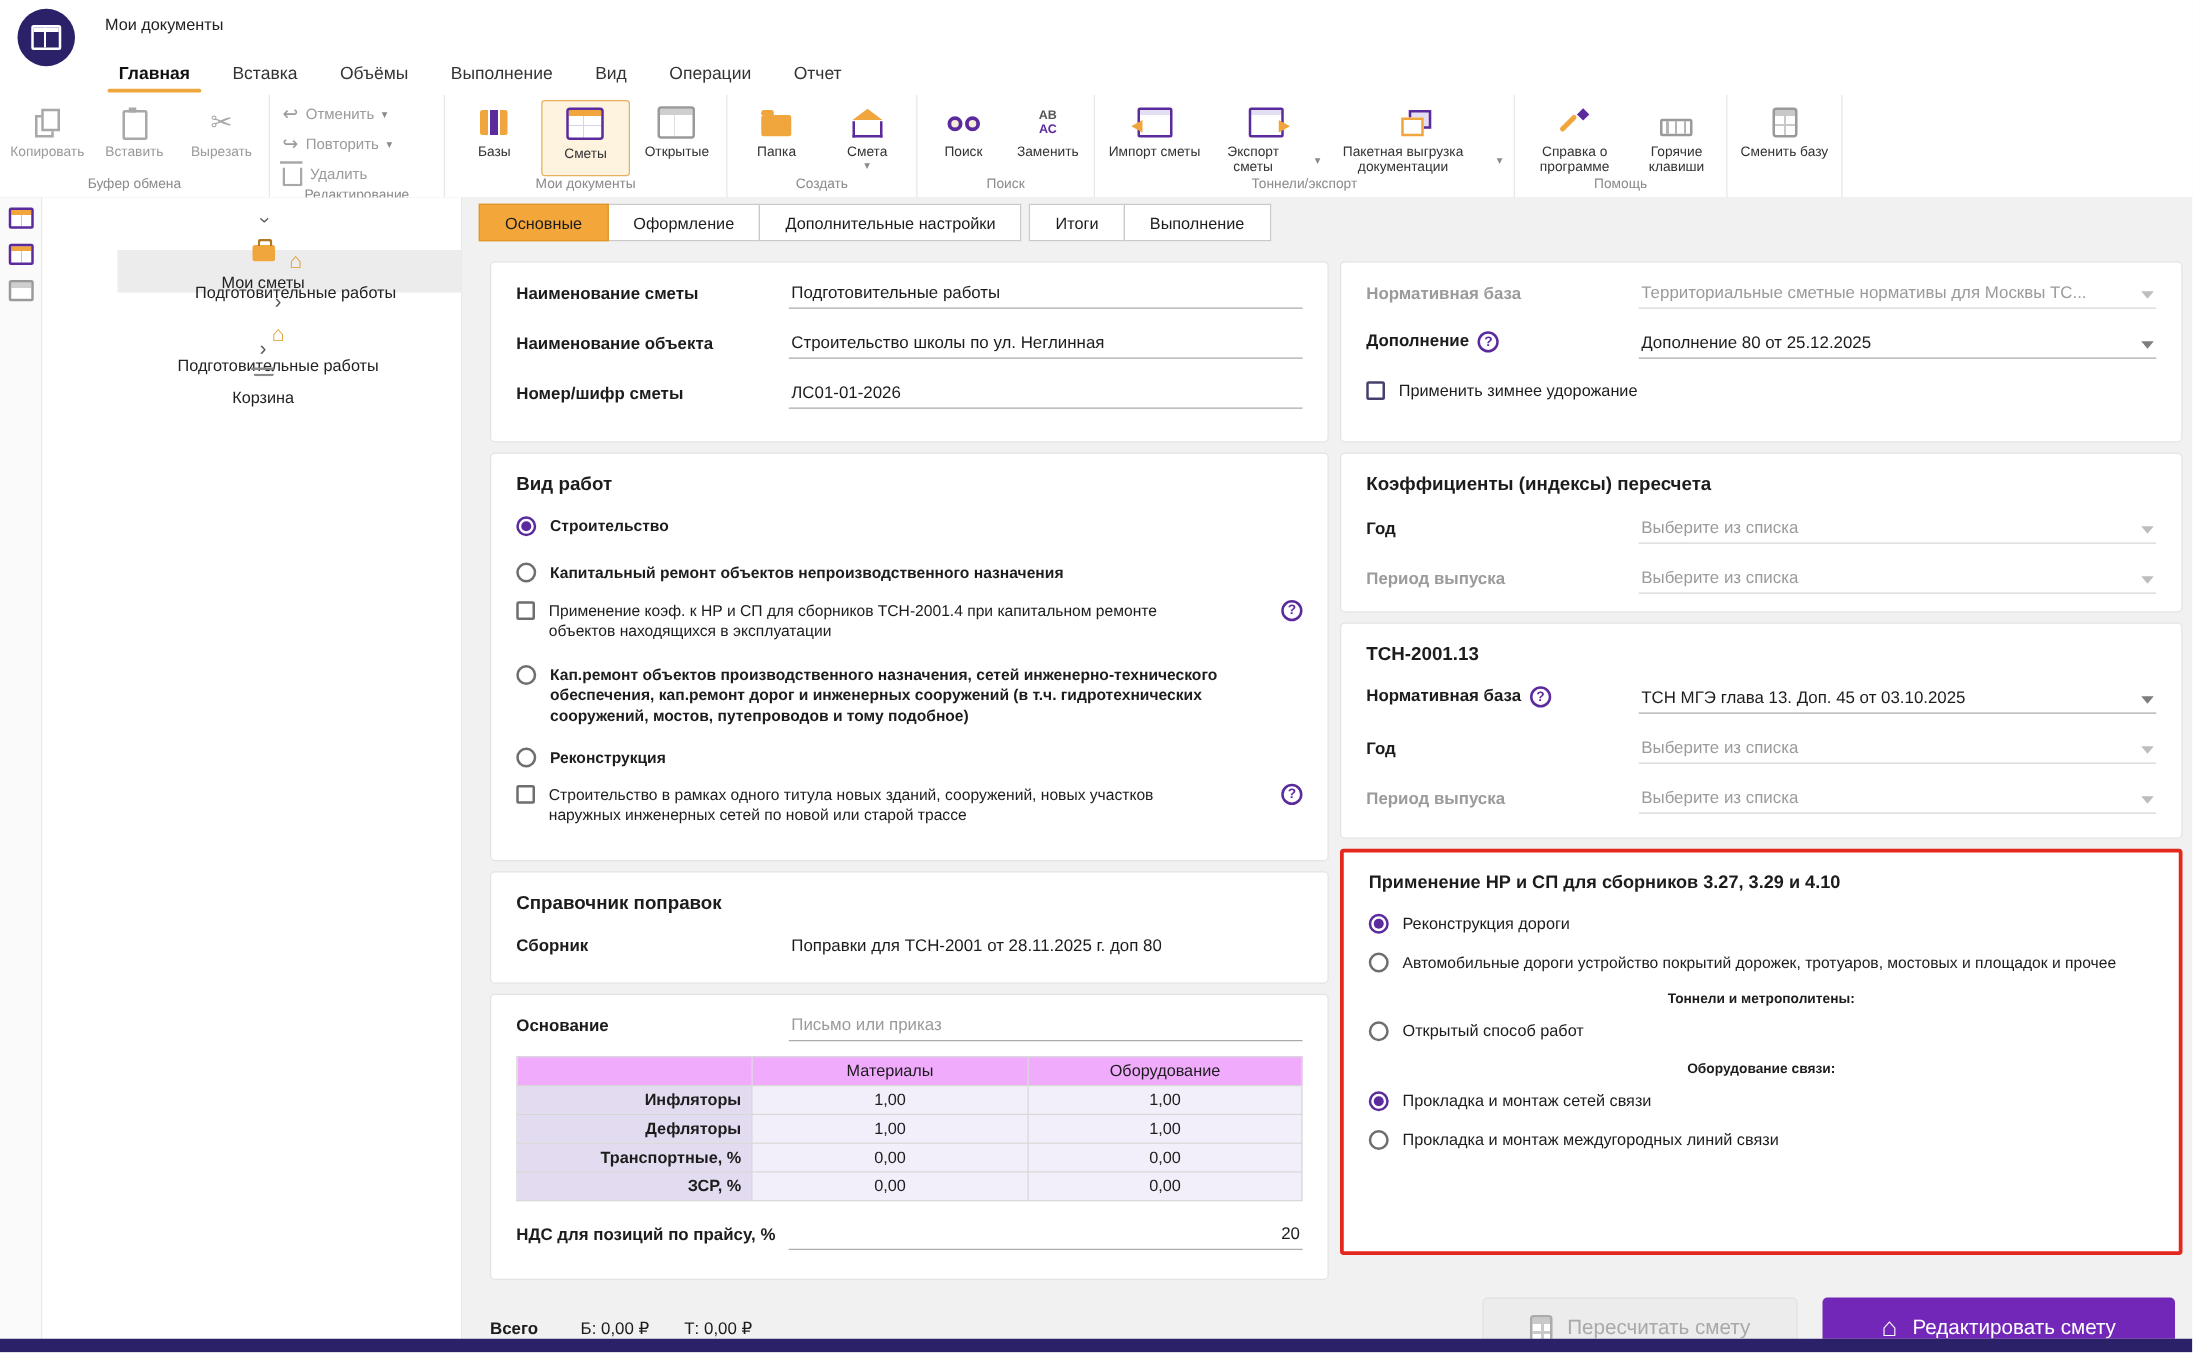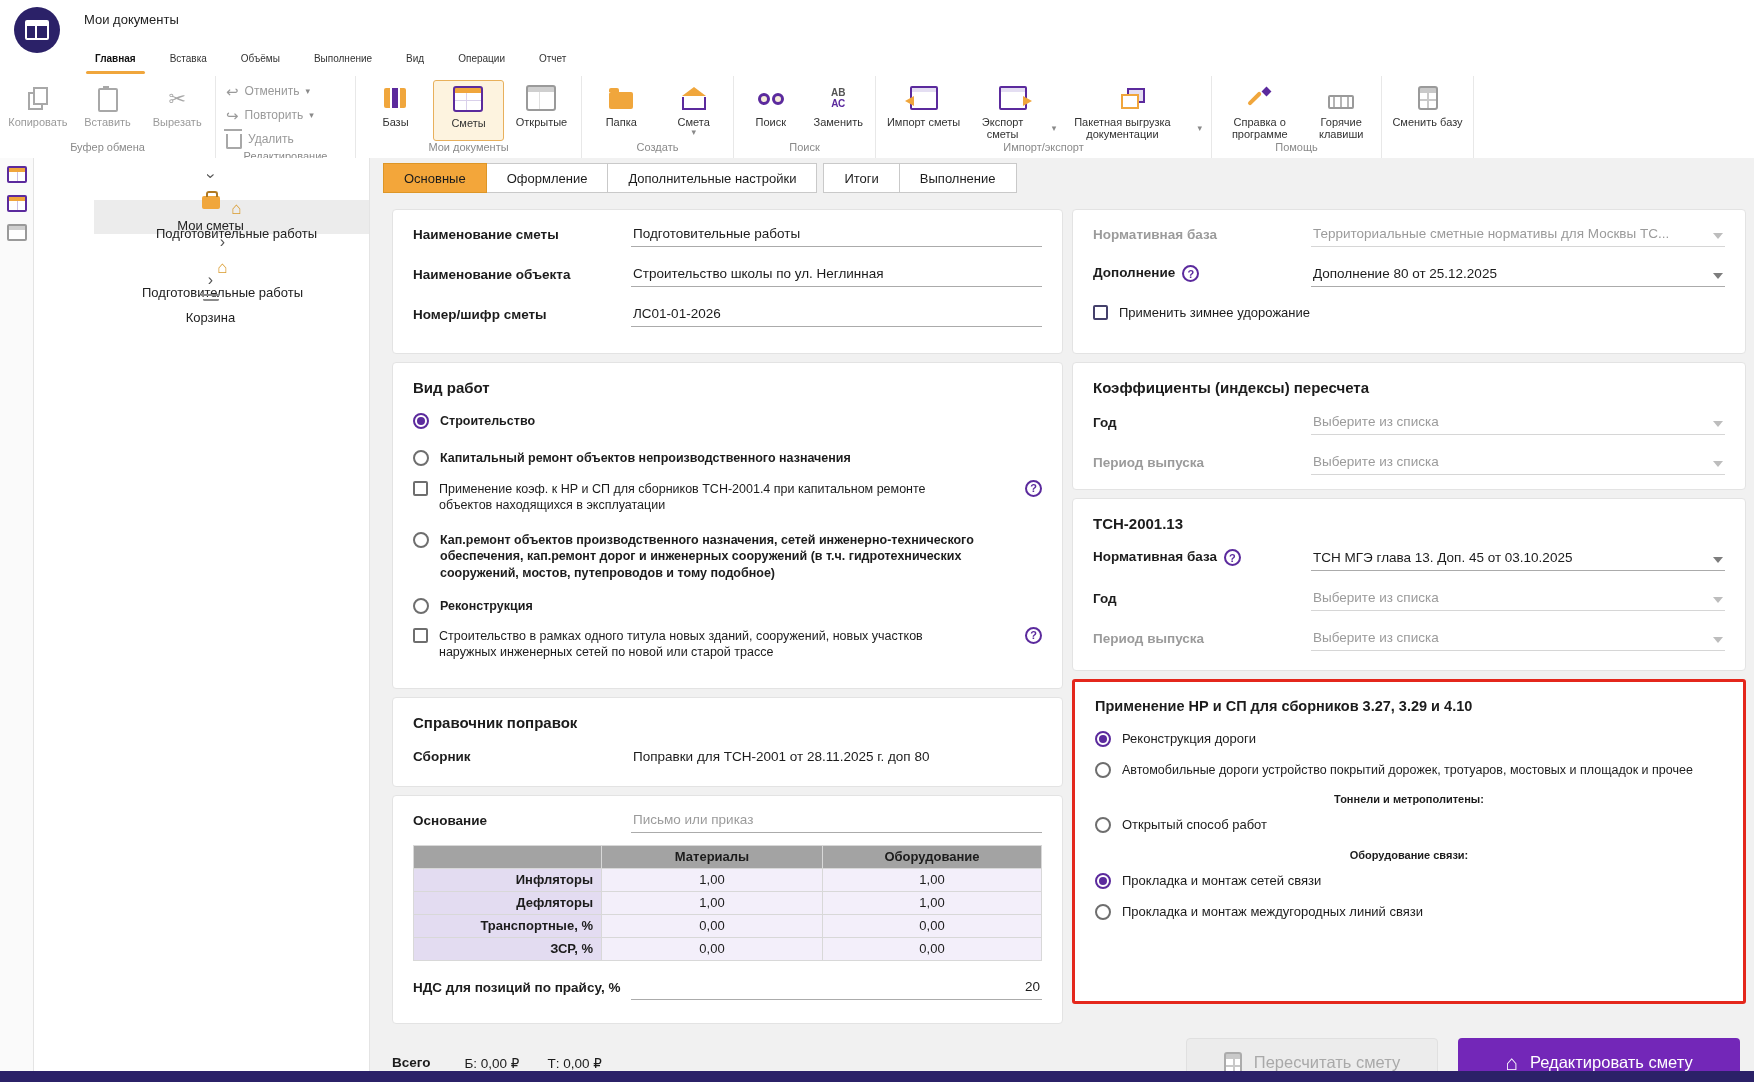--- a/index.html
+++ b/index.html
@@ -8,21 +8,21 @@
   
   .titlebar{position:absolute;left:0;top:0;right:0;height:40px;background:#fff;}
   .apptitle{position:absolute;left:84px;top:12px;font-size:13px;color:#222;}
   .logo{position:absolute;left:14px;top:7px;width:46px;height:46px;border-radius:50%;
         background:#2b2168;display:flex;align-items:center;justify-content:center;z-index:5;}
   .logo-grid{width:20px;height:16px;border:2px solid #fff;border-radius:2px;background-color:transparent;
         background-image:linear-gradient(to bottom,#fff 0,#fff 4px,transparent 4px),
                          linear-gradient(to right,transparent 0,transparent 8px,#fff 8px,#fff 10px,transparent 10px);}
   
   .rtabs{position:absolute;left:0;top:40px;right:0;height:36px;background:#fff;display:flex;padding-left:78px;}
-  .rtab{display:flex;align-items:center;padding:0 17px;font-size:10px;color:#333;position:relative;text-align:center;}
+  .rtab{display:flex;align-items:center;padding:0 17px;font-size:14px;color:#333;position:relative;text-align:center;}
   .rtab.active{font-weight:bold;color:#111;}
   .rtab.active::after{content:"";position:absolute;left:8px;right:8px;bottom:2px;height:3px;background:#f0a63c;border-radius:2px;}
   
   .ribbon{position:absolute;left:0;top:76px;right:0;height:82px;background:#fff;border-bottom:1px solid #dedede;display:flex;}
   .rgroup{display:flex;flex-direction:column;border-right:1px solid #e8e8e8;padding:4px 4px 2px;box-sizing:border-box;flex:none;}
   .rbtns{flex:1;display:flex;align-items:stretch;justify-content:center;gap:2px;}
   .rbtns.colm{flex-direction:column;justify-content:center;gap:2px;}
   .glabel{height:15px;font-size:11px;color:#8a8a8a;text-align:center;}
   .rbtn{width:72px;display:flex;flex-direction:column;align-items:center;padding-top:3px;font-size:11px;
         text-align:center;line-height:1.12;color:#333;border-radius:3px;box-sizing:border-box;}
@@ -133,21 +133,21 @@
   .cb{width:15px;height:15px;border:2px solid #6e6e6e;border-radius:2px;box-sizing:border-box;flex:none;margin-right:11px;margin-top:1px;background:#fff;}
   .cb.dark{border-color:#44406b;}
   .opt{display:flex;align-items:flex-start;margin-bottom:13px;font-size:12.5px;line-height:1.3;}
   .opt.b .txt{font-weight:bold;}
   .opt .txt{padding-top:1px;padding-right:14px;}
   .opt .sp{flex:1;}
   .seclab{font-weight:bold;font-size:11px;margin:15px 0 11px;text-align:center;}
   
   .btable{width:100%;border-collapse:collapse;font-size:13px;margin-top:4px;table-layout:fixed;}
   .btable th,.btable td{border:1px solid #d8d8d8;height:23px;padding:1px 8px;box-sizing:border-box;}
-  .btable th{background:#a3a3a3;font-weight:bold;text-align:center;}
+  .btable th{background:#f0abfc;font-weight:normal;text-align:center;}
   .btable td.lbl{background:#e3dcf1;font-weight:bold;text-align:right;}
   .btable td.val{background:#f3effa;text-align:center;}
   
   .footerrow{display:flex;align-items:center;margin:14px 14px 0 22px;}
   .tot{font-size:13.5px;margin-right:28px;}
   .tot.b{font-weight:bold;margin-right:34px;}
   .fsp{flex:1;}
   .btn{height:50px;border-radius:4px;display:flex;align-items:center;justify-content:center;gap:12px;font-size:16.5px;box-sizing:border-box;}
   .btn.recalc{width:252px;background:#ececec;color:#a9a9a9;border:1px solid #e0e0e0;margin-right:20px;}
   .btn.recalc .i-calc{width:18px;height:22px;border-color:#ababab;}
@@ -305,21 +305,21 @@
         <div class="rbtn wide">
           <span class="ricon">
               <span class="i-batch"></span>
             </span>
           <span class="lblrow">
               <span style="max-width:118px">Пакетная выгрузка документации</span>
               <span class="caret">▾</span>
             </span>
         </div>
       </div>
-      <div class="glabel">Импорт/экспорт</div>
+      <div class="glabel">Тоннели/экспорт</div>
     </div>
 
     <div class="rgroup" style="width:170px">
       <div class="rbtns">
         <div class="rbtn w84">
           <span class="ricon">
               <span class="i-wand"></span>
             </span>
           <span>Справка о программе</span>
         </div>

